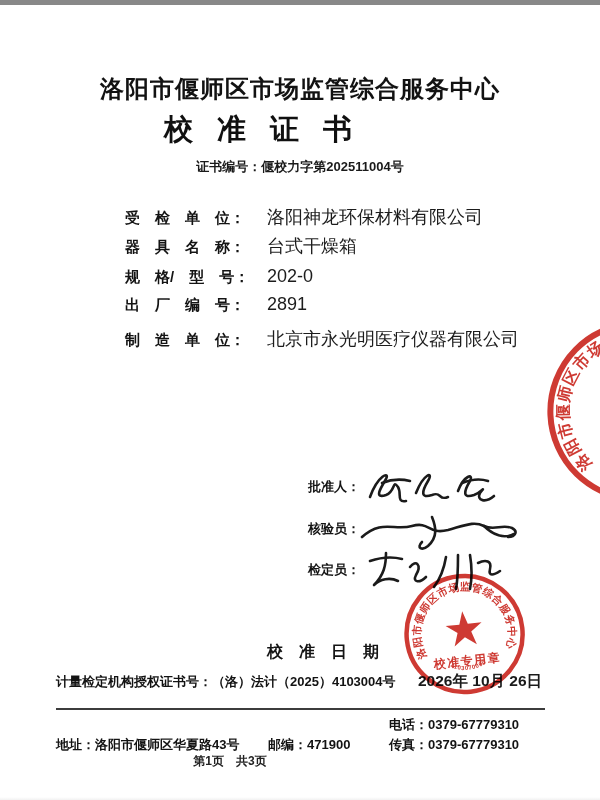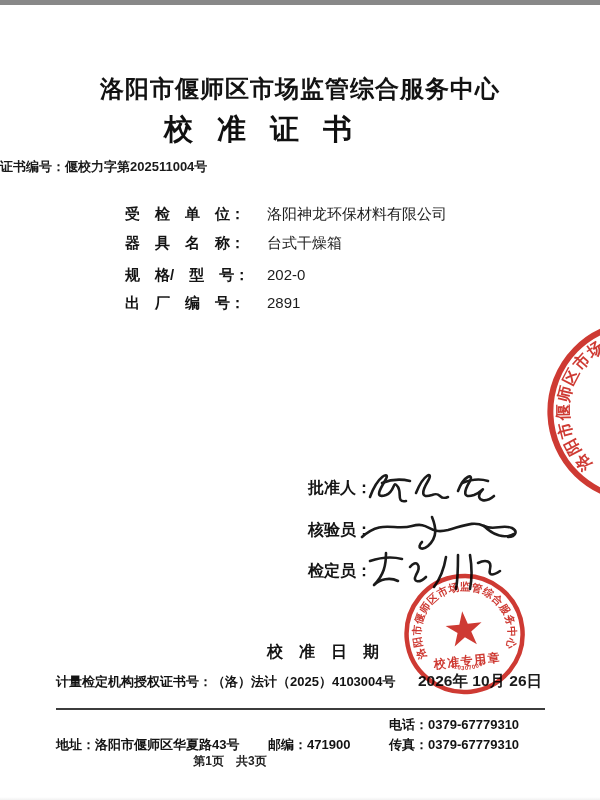--- a/index.html
+++ b/index.html
@@ -18,31 +18,31 @@
     text-align:center;font-size:24px;font-weight:bold;
     letter-spacing:1px;color:#121212;
   }
   .doc-title{
     position:absolute;top:105px;left:0;width:516px;
     text-align:center;font-size:29px;font-weight:bold;
     letter-spacing:24px;text-indent:24px;color:#101010;
   }
   .cert-no{
     position:absolute;top:153px;left:0;width:600px;
-    text-align:left;font-size:13px;font-weight:bold;color:#1a1a1a;
+    text-align:center;font-size:13px;font-weight:bold;color:#1a1a1a;
   }
   .field-row{position:absolute;left:125px;white-space:nowrap;}
   .field-label{
     display:inline-block;width:142px;
     font-size:15px;font-weight:bold;color:#141414;
   }
-  .field-value{font-size:15px;color:#1c1c1c;}
+  .field-value{font-size:18px;color:#1c1c1c;}
   .sig-label{
     position:absolute;left:308px;
-    font-size:16px;font-weight:bold;color:#141414;white-space:nowrap;
+    font-size:13px;font-weight:bold;color:#141414;white-space:nowrap;
   }
   .sig-svg{position:absolute;}
   .sig-svg path{stroke:#1b1b1b;stroke-width:2.6;fill:none;stroke-linecap:round;stroke-linejoin:round;}
   .date-row{position:absolute;white-space:nowrap;font-weight:bold;}
   .date-label{font-size:16px;color:#141414;}
   .date-value{font-size:15.5px;color:#1a1a1a;}
   .footer-line{
     position:absolute;top:703px;left:56px;width:489px;height:2px;
     background:#3c3c3c;
   }
@@ -71,20 +71,23 @@
     <span class="field-label">受　检　单　位：</span><span class="field-value">洛阳神龙环保材料有限公司</span>
   </div>
   <div class="field-row" style="top:229px">
     <span class="field-label">器　具　名　称：</span><span class="field-value">台式干燥箱</span>
   </div>
   <div class="field-row" style="top:261px">
     <span class="field-label">规　格/　型　号：</span><span class="field-value">202-0</span>
   </div>
   <div class="field-row" style="top:289px">
     <span class="field-label">出　厂　编　号：</span><span class="field-value">2891</span>
+  </div>
+  <div class="field-row" style="top:322px">
+    <span class="field-label">制　造　单　位：</span><span class="field-value">北京市永光明医疗仪器有限公司</span>
   </div>
 
   <div class="sig-label" style="top:473px">批准人：</div>
   <svg class="sig-svg" style="left:362px;top:458px" width="145" height="52" viewBox="0 0 145 52">
     <path d="M8,34 C16,12 28,8 24,16 C18,26 12,36 24,32 C34,28 30,16 36,24 C40,30 34,40 44,38"></path>
     <path d="M54,30 C62,10 72,8 66,18 C60,28 58,36 70,32 C80,28 76,38 86,34"></path>
     <path d="M96,28 C102,12 112,10 108,18 C102,28 100,36 112,32 C120,29 124,22 118,30 C114,38 124,40 132,33"></path>
     <path d="M20,20 C30,16 40,16 48,18 M100,20 C110,16 120,16 126,18"></path>
   </svg>
 

